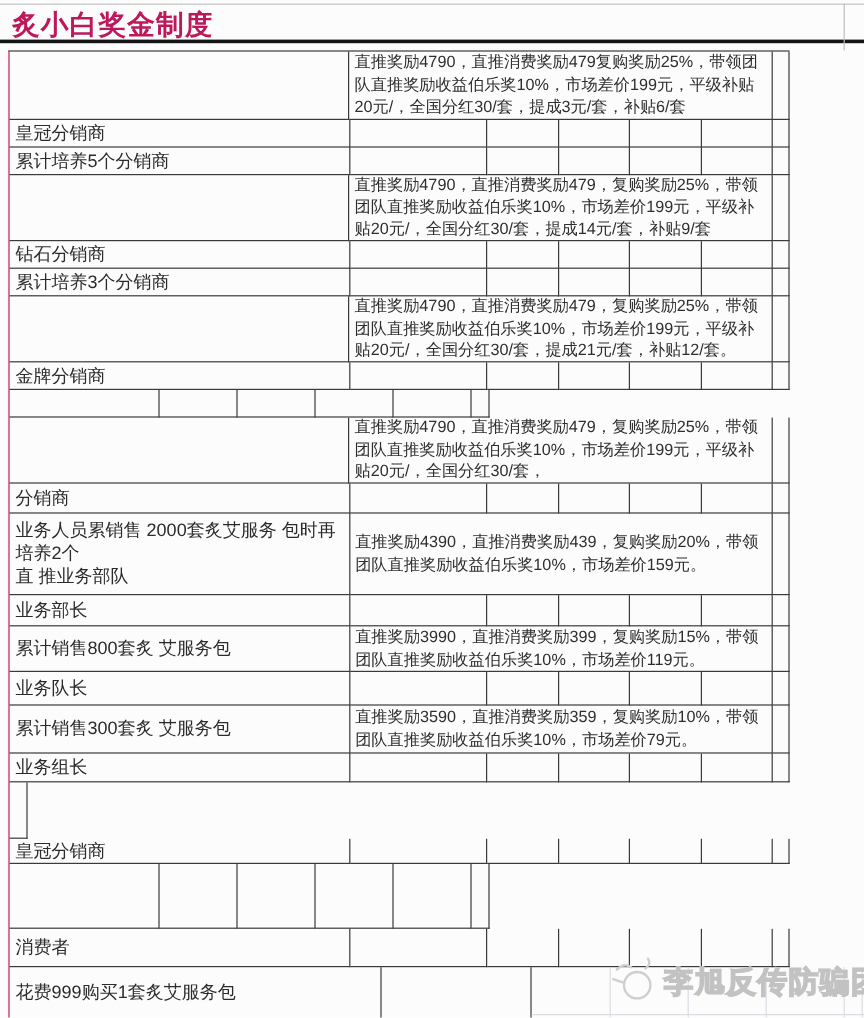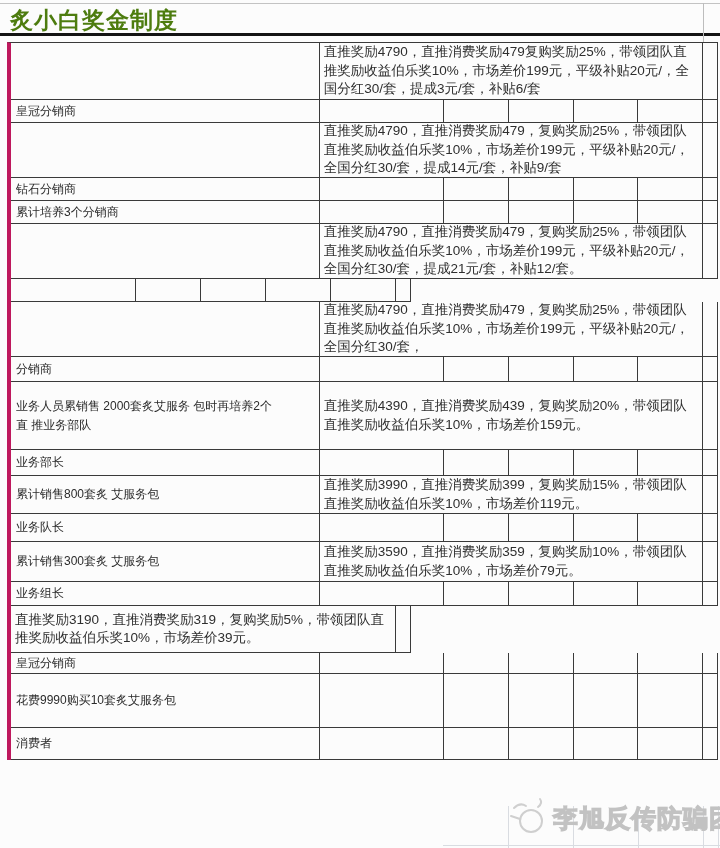--- a/index.html
+++ b/index.html
@@ -7,43 +7,43 @@
     position:relative;
     width:720px;height:848px;
     background:#fcfcfc;
     overflow:hidden;
     font-family:"Liberation Sans", sans-serif;
     color:#262626;
   }
   .topline{position:absolute;left:0;top:3px;width:720px;height:1px;background:#c3c3c3;}
   .title{
     position:absolute;left:10px;top:5px;
-    font-size:23px;font-weight:bold;color:#4d7c0f;letter-spacing:1px;
+    font-size:23px;font-weight:bold;color:#be185d;letter-spacing:1px;
   }
   .title-underline{position:absolute;left:0;top:33px;width:720px;height:3px;background:#141414;}
   .g-vline-top{position:absolute;left:703px;top:3px;width:1px;height:39px;background:#bdbdbd;}
 
   .sheet{
-    position:absolute;left:7px;top:42px;width:711px;
-    border-left:4px solid #be185d;
+    position:absolute;left:7px;top:42px;width:651px;
+    border-left:1px solid #be185d;
     border-top:1px solid #3a3a3a;
     box-sizing:border-box;
     background:transparent;
   }
   .row{display:flex;box-sizing:border-box;}
   .cell{
     box-sizing:border-box;
     border-right:1px solid #3a3a3a;
     border-bottom:1px solid #3a3a3a;
     overflow:hidden;
   }
   .ca{width:310px}.cb{width:125px}.cc{width:65px}.cd{width:65px}.ce{width:65px}.cf{width:65px}.cg{width:15px}
   .cbf{width:385px}
   .label{display:flex;align-items:center;padding:1px 5px;}
-  .label span{font-size:12px;color:#2b2b2b;white-space:pre-line;line-height:19px;}
+  .label span{font-size:15px;color:#2b2b2b;white-space:pre-line;line-height:19px;}
   .block{display:flex;align-items:center;padding:2px 4px;}
   .block span{font-size:13.5px;line-height:18.5px;color:#2e2e2e;letter-spacing:0;}
   .rlast .cell{border-bottom:none;}
 
   .faint{position:absolute;background:#d9dce1;}
 
   .watermark{
     position:absolute;left:505px;top:792px;width:215px;height:52px;
     display:flex;align-items:center;pointer-events:none;
   }
@@ -79,20 +79,31 @@
           <span>皇冠分销商</span>
         </div>
       <div class="cell cb"></div>
       <div class="cell cc"></div>
       <div class="cell cd"></div>
       <div class="cell ce"></div>
       <div class="cell cf"></div>
       <div class="cell cg"></div>
     </div>
 
+    <div class="row" style="height:23px">
+      <div class="cell ca label">
+          <span>累计培养5个分销商</span>
+        </div>
+      <div class="cell cb"></div>
+      <div class="cell cc"></div>
+      <div class="cell cd"></div>
+      <div class="cell ce"></div>
+      <div class="cell cf"></div>
+      <div class="cell cg"></div>
+    </div>
 
     <div class="row" style="height:55px">
       <div class="cell ca"></div>
       <div class="cell cbf block">
           <span>直推奖励4790，直推消费奖励479，复购奖励25%，带领团队直推奖励收益伯乐奖10%，市场差价199元，平级补贴20元/，全国分红30/套，提成14元/套，补贴9/套</span>
         </div>
       <div class="cell cg"></div>
     </div>
 
     <div class="row" style="height:23px">
@@ -120,20 +131,31 @@
     </div>
 
     <div class="row" style="height:55px">
       <div class="cell ca"></div>
       <div class="cell cbf block">
           <span>直推奖励4790，直推消费奖励479，复购奖励25%，带领团队直推奖励收益伯乐奖10%，市场差价199元，平级补贴20元/，全国分红30/套，提成21元/套，补贴12/套。</span>
         </div>
       <div class="cell cg"></div>
     </div>
 
+    <div class="row" style="height:23px">
+      <div class="cell ca label">
+          <span>金牌分销商</span>
+        </div>
+      <div class="cell cb"></div>
+      <div class="cell cc"></div>
+      <div class="cell cd"></div>
+      <div class="cell ce"></div>
+      <div class="cell cf"></div>
+      <div class="cell cg"></div>
+    </div>
 
     <div class="row" style="height:23px">
       <div class="cell cb"></div>
       <div class="cell cc"></div>
       <div class="cell cd"></div>
       <div class="cell ce"></div>
       <div class="cell cf"></div>
       <div class="cell cg"></div>
     </div>
 
@@ -218,62 +240,62 @@
         </div>
       <div class="cell cb"></div>
       <div class="cell cc"></div>
       <div class="cell cd"></div>
       <div class="cell ce"></div>
       <div class="cell cf"></div>
       <div class="cell cg"></div>
     </div>
 
     <div class="row" style="height:47px">
-      <div class="cell cbf block">
-          <span>直推奖励3190，直推消费奖励319，复购奖励5%，带领团队直推奖励收益伯乐奖10%，市场差价39元。</span>
-        </div>
       <div class="cell cg"></div>
     </div>
 
     <div class="row" style="height:21px">
       <div class="cell ca label">
           <span>皇冠分销商</span>
         </div>
       <div class="cell cb"></div>
       <div class="cell cc"></div>
       <div class="cell cd"></div>
       <div class="cell ce"></div>
       <div class="cell cf"></div>
       <div class="cell cg"></div>
     </div>
 
     <div class="row" style="height:54px">
-      <div class="cell ca label">
-          <span>花费9990购买10套炙艾服务包</span>
-        </div>
       <div class="cell cb"></div>
       <div class="cell cc"></div>
       <div class="cell cd"></div>
       <div class="cell ce"></div>
       <div class="cell cf"></div>
       <div class="cell cg"></div>
     </div>
 
     <div class="row" style="height:32px">
       <div class="cell ca label">
           <span>消费者</span>
         </div>
       <div class="cell cb"></div>
       <div class="cell cc"></div>
       <div class="cell cd"></div>
       <div class="cell ce"></div>
       <div class="cell cf"></div>
       <div class="cell cg"></div>
     </div>
 
+    <div class="row rlast" style="height:43px">
+      <div class="cell ca label">
+          <span>花费999购买1套炙艾服务包</span>
+        </div>
+      <div class="cell cb"></div>
+    </div>
 
   </div>
 
   <div>
     <div class="faint" style="left:508px;top:806px;width:1px;height:42px;"></div>
     <div class="faint" style="left:573px;top:806px;width:1px;height:42px;"></div>
     <div class="faint" style="left:638px;top:806px;width:1px;height:42px;"></div>
     <div class="faint" style="left:703px;top:806px;width:1px;height:42px;"></div>
     <div class="faint" style="left:718px;top:806px;width:1px;height:42px;"></div>
     <div class="faint" style="left:443px;top:845px;width:277px;height:1px;"></div>

